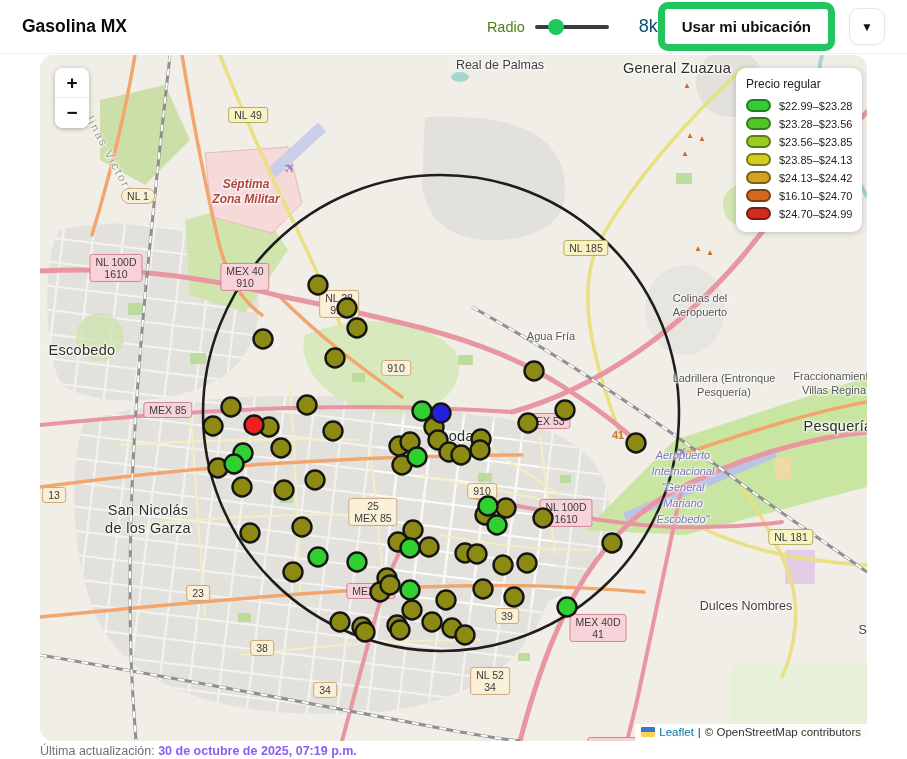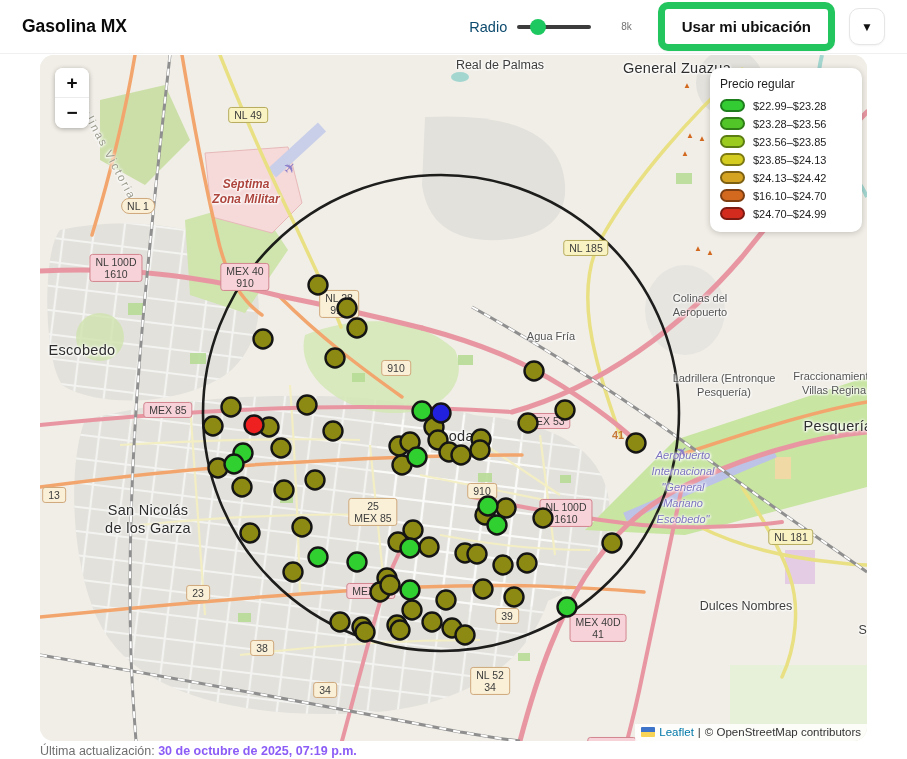--- a/index.html
+++ b/index.html
@@ -5,25 +5,25 @@
   html,body{margin:0;padding:0;background:#fff;}
   .page{position:relative;width:907px;height:759px;background:#fff;overflow:hidden;
         font-family:"Liberation Sans",sans-serif;-webkit-font-smoothing:antialiased;}
 
   
   .app-header{position:absolute;top:0;left:0;right:0;height:54px;display:flex;align-items:center;
               justify-content:space-between;padding:0 22px;box-sizing:border-box;background:#fff;
               border-bottom:1px solid #f0f0f0;z-index:30;}
   .app-title{font-size:17.5px;font-weight:bold;color:#0a0a0a;}
   .header-right{display:flex;align-items:center;}
-  .radio-label{color:#0c4a6e;font-size:14.5px;margin-right:10px;}
+  .radio-label{color:#4d7c0f;font-size:14.5px;margin-right:10px;}
   .slider{position:relative;width:74px;height:18px;margin-right:30px;cursor:pointer;}
   .slider-track{position:absolute;top:7px;left:0;right:0;height:4px;background:#3c3c3c;border-radius:2px;}
   .slider-thumb{position:absolute;top:1px;left:13px;width:16px;height:16px;border-radius:50%;}
-  .radius-value{font-size:10px;color:#737373;margin-right:26px;}
+  .radius-value{font-size:18px;color:#0c4a6e;}
   .loc-btn{font-family:"Liberation Sans",sans-serif;font-weight:600;font-size:15px;padding:9px 17px;
            background:#fff;border:7px solid #22c55e;border-radius:10px;box-shadow:0 1px 2px rgba(0,0,0,.05);
            color:#111;margin-right:14px;cursor:pointer;}
   .dd-btn{width:36px;height:37px;background:#fff;border:1px solid #e6e6e6;border-radius:10px;
           box-shadow:0 1px 2px rgba(0,0,0,.05);font-size:12px;color:#111;cursor:pointer;}
 
   
   .map{position:absolute;left:40px;top:55px;width:827px;height:686px;border-radius:14px;
        overflow:hidden;background:#f1eee7;}
   .map svg{position:absolute;left:0;top:0;}
@@ -54,21 +54,21 @@
   .peak-icon{position:absolute;transform:translate(-50%,-50%);color:#d2691e;font-size:8px;pointer-events:none;}
 
   
   .zoomctl{position:absolute;left:15px;top:13px;width:34px;background:#fff;border-radius:8px;
            box-shadow:0 1px 5px rgba(0,0,0,.3);overflow:hidden;z-index:20;}
   .zoomctl button{display:block;width:34px;height:30px;background:#fff;border:none;font-size:19px;
                   font-weight:bold;color:#111;cursor:pointer;padding:0;line-height:28px;}
   .zoomctl button:first-child{border-bottom:1px solid #ececec;}
 
   
-  .legend{position:absolute;top:13px;right:5px;width:152px;background:#fff;border-radius:10px;
+  .legend{position:absolute;top:13px;right:5px;width:126px;background:#fff;border-radius:10px;
           box-shadow:0 1px 6px rgba(0,0,0,.2);padding:9px 10px 7px;box-sizing:border-box;z-index:20;}
   .legend-title{font-size:12px;color:#1d1d1d;margin-bottom:8px;}
   .legend-row{display:flex;align-items:center;margin-bottom:5px;}
   .legend-swatch{width:25px;height:13px;border-radius:6.5px;border:2px solid;box-sizing:border-box;
                  margin-right:8px;flex:0 0 auto;}
   .legend-label{font-size:11px;color:#1c1c1c;white-space:nowrap;}
 
   
   .attrib{position:absolute;right:0;bottom:0;background:rgba(255,255,255,.85);padding:2px 6px 3px 6px;
           font-size:11.5px;color:#333;display:flex;align-items:center;gap:4px;z-index:20;}
@@ -230,21 +230,21 @@
         <div class="place-label lab-city" style="left: 108px; top: 464px;">San Nicolás
 de los Garza</div>
         <div class="place-label lab-airport" style="left: 643px; top: 433px;">Aeropuerto
 Internacional
 "General
 Mariano
 Escobedo"</div>
         <div class="place-label lab-town" style="left: 706px; top: 552px;">Dulces Nombres</div>
         <div class="place-label lab-town" style="left: 838px; top: 568px;">El Sabino</div>
         <div class="badge b-yellow" style="transform: translate(-50%, -50%); left: 208px; top: 60px;">NL 49</div>
-        <div class="badge b-cream" style="transform: translate(-50%, -50%); left: 98px; top: 151px; border-radius: 8px;">NL 1</div>
+        <div class="badge b-cream" style="transform: translate(-50%, -50%); left: 98px; top: 141px; border-radius: 8px;">NL 1</div>
         <div class="badge b-pink" style="transform: translate(-50%, -50%); left: 76px; top: 213px;">NL 100D
 1610</div>
         <div class="badge b-pink" style="transform: translate(-50%, -50%); left: 205px; top: 222px;">MEX 40
 910</div>
         <div class="badge b-cream" style="transform: translate(-50%, -50%); left: 299px; top: 249px;">NL 28
 910</div>
         <div class="badge b-yellow" style="transform: translate(-50%, -50%); left: 546px; top: 193px;">NL 185</div>
         <div class="badge b-cream" style="transform: translate(-50%, -50%); left: 356px; top: 313px;">910</div>
         <div class="badge b-pink" style="transform: translate(-50%, -50%); left: 128px; top: 355px;">MEX 85</div>
         <div class="badge b-pink" style="transform: translate(-50%, -50%); left: 506px; top: 366px;">MEX 53</div>

